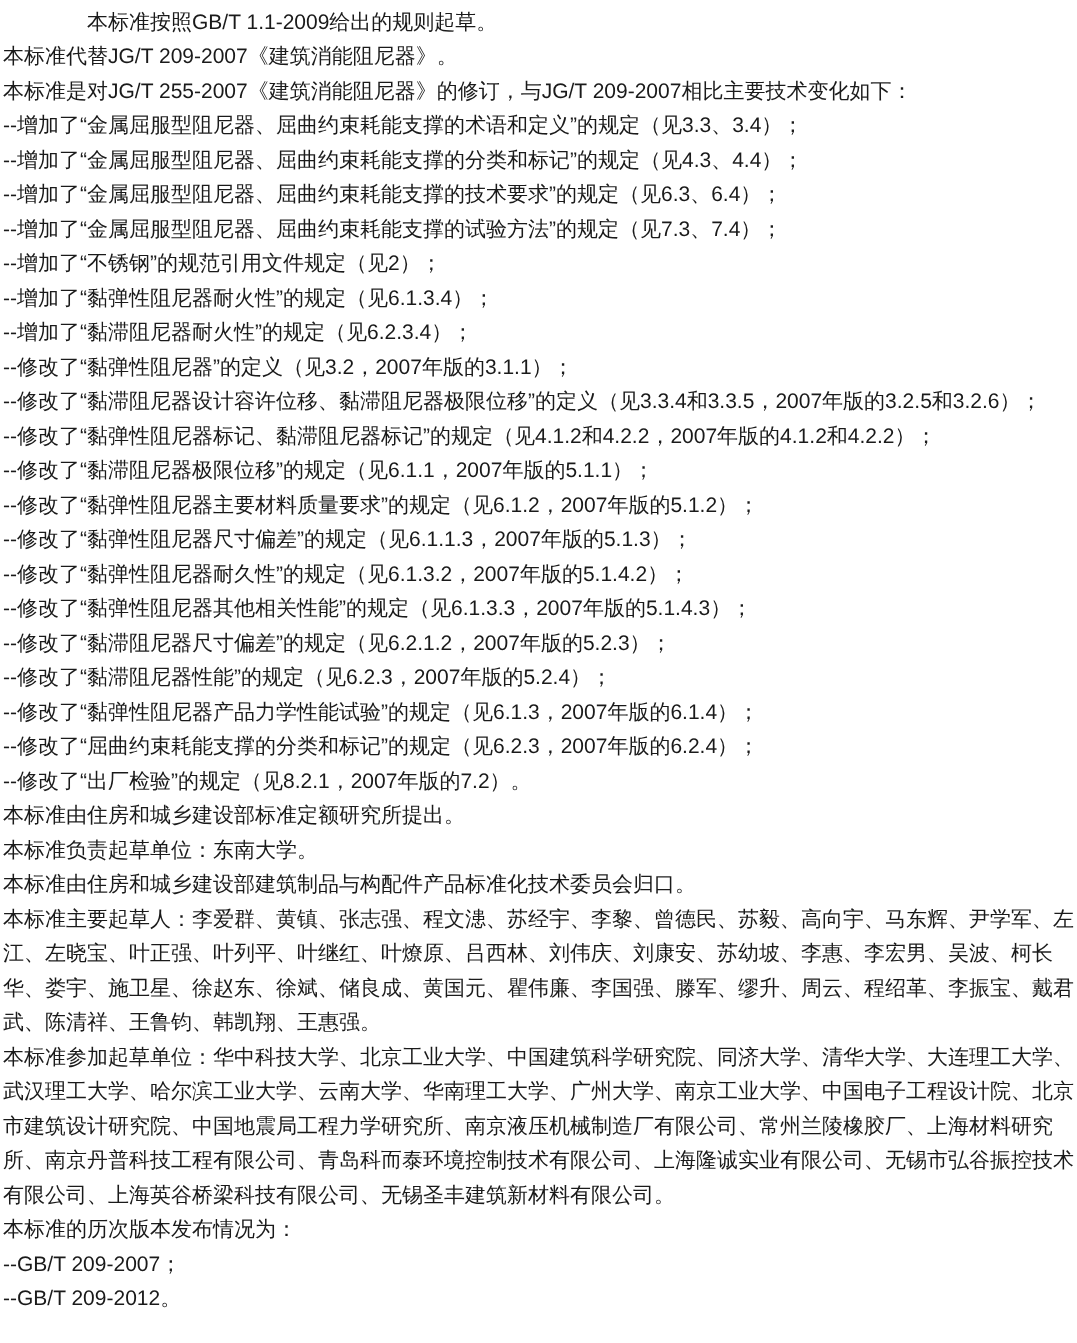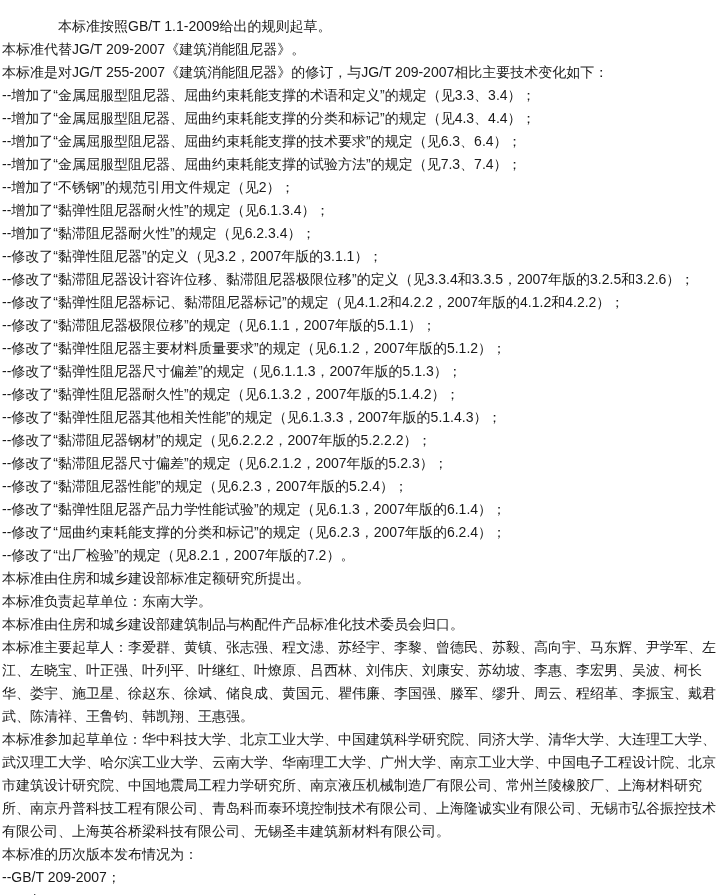--- a/index.html
+++ b/index.html
@@ -1,21 +1,21 @@
 <!DOCTYPE html>
 <html><head>
 <meta charset="utf-8">
 <style>
   html, body { margin: 0; padding: 0; background: #ffffff; }
   .page {
     width: 718px;
     height: 895px;
     box-sizing: border-box;
     background: #ffffff;
-    padding: 15px 2px 0 2px;
+    padding: 3px 2px 0 2px;
     overflow: hidden;
     font-family: "Liberation Sans", sans-serif;
     font-size: 14px;
     line-height: 23px;
     color: #1a1a1a;
     text-align: left;
   }
   .para { margin: 0; padding: 0; }
   .para.indent { text-indent: 56px; }
 </style>
@@ -34,21 +34,20 @@
   <p class="para">--增加了“黏弹性阻尼器耐火性”的规定（见6.1.3.4）；</p>
   <p class="para">--增加了“黏滞阻尼器耐火性”的规定（见6.2.3.4）；</p>
   <p class="para">--修改了“黏弹性阻尼器”的定义（见3.2，2007年版的3.1.1）；</p>
   <p class="para">--修改了“黏滞阻尼器设计容许位移、黏滞阻尼器极限位移”的定义（见3.3.4和3.3.5，2007年版的3.2.5和3.2.6）；</p>
   <p class="para">--修改了“黏弹性阻尼器标记、黏滞阻尼器标记”的规定（见4.1.2和4.2.2，2007年版的4.1.2和4.2.2）；</p>
   <p class="para">--修改了“黏滞阻尼器极限位移”的规定（见6.1.1，2007年版的5.1.1）；</p>
   <p class="para">--修改了“黏弹性阻尼器主要材料质量要求”的规定（见6.1.2，2007年版的5.1.2）；</p>
   <p class="para">--修改了“黏弹性阻尼器尺寸偏差”的规定（见6.1.1.3，2007年版的5.1.3）；</p>
   <p class="para">--修改了“黏弹性阻尼器耐久性”的规定（见6.1.3.2，2007年版的5.1.4.2）；</p>
   <p class="para">--修改了“黏弹性阻尼器其他相关性能”的规定（见6.1.3.3，2007年版的5.1.4.3）；</p>
-  <p class="para">--修改了“黏滞阻尼器钢材”的规定（见6.2.2.2，2007年版的5.2.2.2）；</p>
   <p class="para">--修改了“黏滞阻尼器尺寸偏差”的规定（见6.2.1.2，2007年版的5.2.3）；</p>
   <p class="para">--修改了“黏滞阻尼器性能”的规定（见6.2.3，2007年版的5.2.4）；</p>
   <p class="para">--修改了“黏弹性阻尼器产品力学性能试验”的规定（见6.1.3，2007年版的6.1.4）；</p>
   <p class="para">--修改了“屈曲约束耗能支撑的分类和标记”的规定（见6.2.3，2007年版的6.2.4）；</p>
   <p class="para">--修改了“出厂检验”的规定（见8.2.1，2007年版的7.2）。</p>
   <p class="para">本标准由住房和城乡建设部标准定额研究所提出。</p>
   <p class="para">本标准负责起草单位：东南大学。</p>
   <p class="para">本标准由住房和城乡建设部建筑制品与构配件产品标准化技术委员会归口。</p>
   <p class="para">本标准主要起草人：李爱群、黄镇、张志强、程文漶、苏经宇、李黎、曾德民、苏毅、高向宇、马东辉、尹学军、左江、左晓宝、叶正强、叶列平、叶继红、叶燎原、吕西林、刘伟庆、刘康安、苏幼坡、李惠、李宏男、吴波、柯长华、娄宇、施卫星、徐赵东、徐斌、储良成、黄国元、瞿伟廉、李国强、滕军、缪升、周云、程绍革、李振宝、戴君武、陈清祥、王鲁钧、韩凯翔、王惠强。</p>
   <p class="para">本标准参加起草单位：华中科技大学、北京工业大学、中国建筑科学研究院、同济大学、清华大学、大连理工大学、武汉理工大学、哈尔滨工业大学、云南大学、华南理工大学、广州大学、南京工业大学、中国电子工程设计院、北京市建筑设计研究院、中国地震局工程力学研究所、南京液压机械制造厂有限公司、常州兰陵橡胶厂、上海材料研究所、南京丹普科技工程有限公司、青岛科而泰环境控制技术有限公司、上海隆诚实业有限公司、无锡市弘谷振控技术有限公司、上海英谷桥梁科技有限公司、无锡圣丰建筑新材料有限公司。</p>

